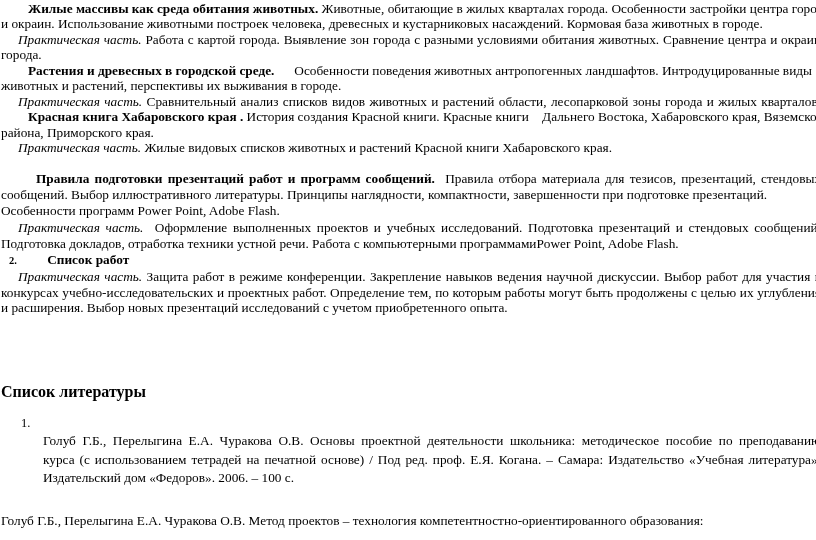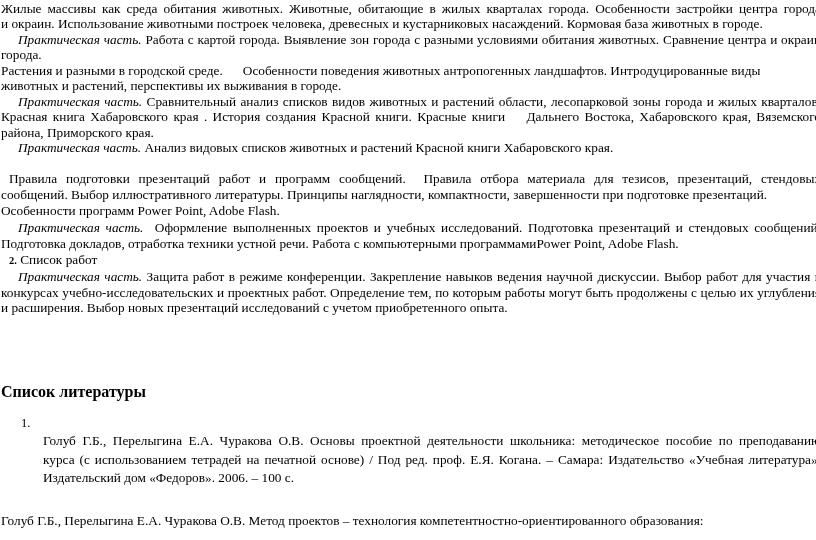--- a/index.html
+++ b/index.html
@@ -10,21 +10,21 @@
     position: relative;
     font-family: "Liberation Serif", "DejaVu Serif", serif;
     color: #000000;
   }
   .doc { position: absolute; left: 1px; top: 0; width: 820px; font-size: 13.3px; }
   .g { position: absolute; left: 0; width: 100%; }
   .line { line-height: 15.5px; white-space: nowrap; }
   .j { text-align: justify; text-align-last: justify; }
   .ind { padding-left: 17px; }
   .ind8 { padding-left: 8px; }
-  b { font-weight: normal; }
+  b { font-weight: bold; margin-left: 27px; }
   i { font-style: italic; }
   .gA { top: 1px; }
   .gA .line { line-height: 15.45px; }
   .gB { top: 140px; }
   .gC { top: 171px; }
   .gC .line { line-height: 16.2px; }
   .gD { top: 252px; }
   .gD .line { line-height: 15.8px; }
   .gE { top: 383px; font-size: 16px; font-weight: bold; }
   .gF { top: 416px; padding-left: 20px; font-size: 12.5px; }
@@ -36,29 +36,29 @@
 </head>
 <body>
 
 <div class="doc">
 
   <div class="g gA">
     <div class="line j"><b>Жилые массивы как среда обитания животных.</b><span> Животные, обитающие в жилых кварталах города. Особенности застройки центра города</span></div>
     <div class="line"><span>и окраин. Использование животными построек человека, древесных и кустарниковых насаждений. Кормовая база животных в городе.</span></div>
     <div class="line j ind"><i>Практическая часть.</i><span> Работа с картой города. Выявление зон города с разными условиями обитания животных. Сравнение центра и окраин</span></div>
     <div class="line"><span>города.</span></div>
-    <div class="line"><b>Растения и разными в городской среде.</b><span>&nbsp;&nbsp;&nbsp;&nbsp;&nbsp; Особенности поведения животных антропогенных ландшафтов. Интродуцированные виды</span></div>
+    <div class="line"><b>Растения и древесных в городской среде.</b><span>&nbsp;&nbsp;&nbsp;&nbsp;&nbsp; Особенности поведения животных антропогенных ландшафтов. Интродуцированные виды</span></div>
     <div class="line"><span>животных и растений, перспективы их выживания в городе.</span></div>
     <div class="line j ind"><i>Практическая часть.</i><span> Сравнительный анализ списков видов животных и растений области, лесопарковой зоны города и жилых кварталов.</span></div>
     <div class="line j"><b>Красная книга Хабаровского края&nbsp;.</b><span> История создания Красной книги. Красные книги&nbsp;&nbsp;&nbsp; Дальнего Востока, Хабаровского края, Вяземского</span></div>
     <div class="line"><span>района, Приморского края.</span></div>
   </div>
 
   <div class="g gB">
-    <div class="line ind"><i>Практическая часть.</i><span> Анализ видовых списков животных и растений Красной книги Хабаровского края.</span></div>
+    <div class="line ind"><i>Практическая часть.</i><span> Жилые видовых списков животных и растений Красной книги Хабаровского края.</span></div>
   </div>
 
   <div class="g gC">
     <div class="line j ind8"><b>Правила подготовки презентаций работ и программ сообщений.</b><span>&nbsp; Правила отбора материала для тезисов, презентаций, стендовых</span></div>
     <div class="line"><span>сообщений. Выбор иллюстративного литературы. Принципы наглядности, компактности, завершенности при подготовке презентаций.</span></div>
     <div class="line"><span>Особенности программ Power Point, Adobe Flash.</span></div>
     <div class="line j ind"><i>Практическая часть.</i><span>&nbsp; Оформление выполненных проектов и учебных исследований. Подготовка презентаций и стендовых сообщений.</span></div>
     <div class="line"><span>Подготовка докладов, отработка техники устной речи. Работа с компьютерными программамиPower Point, Adobe Flash.</span></div>
   </div>
 

